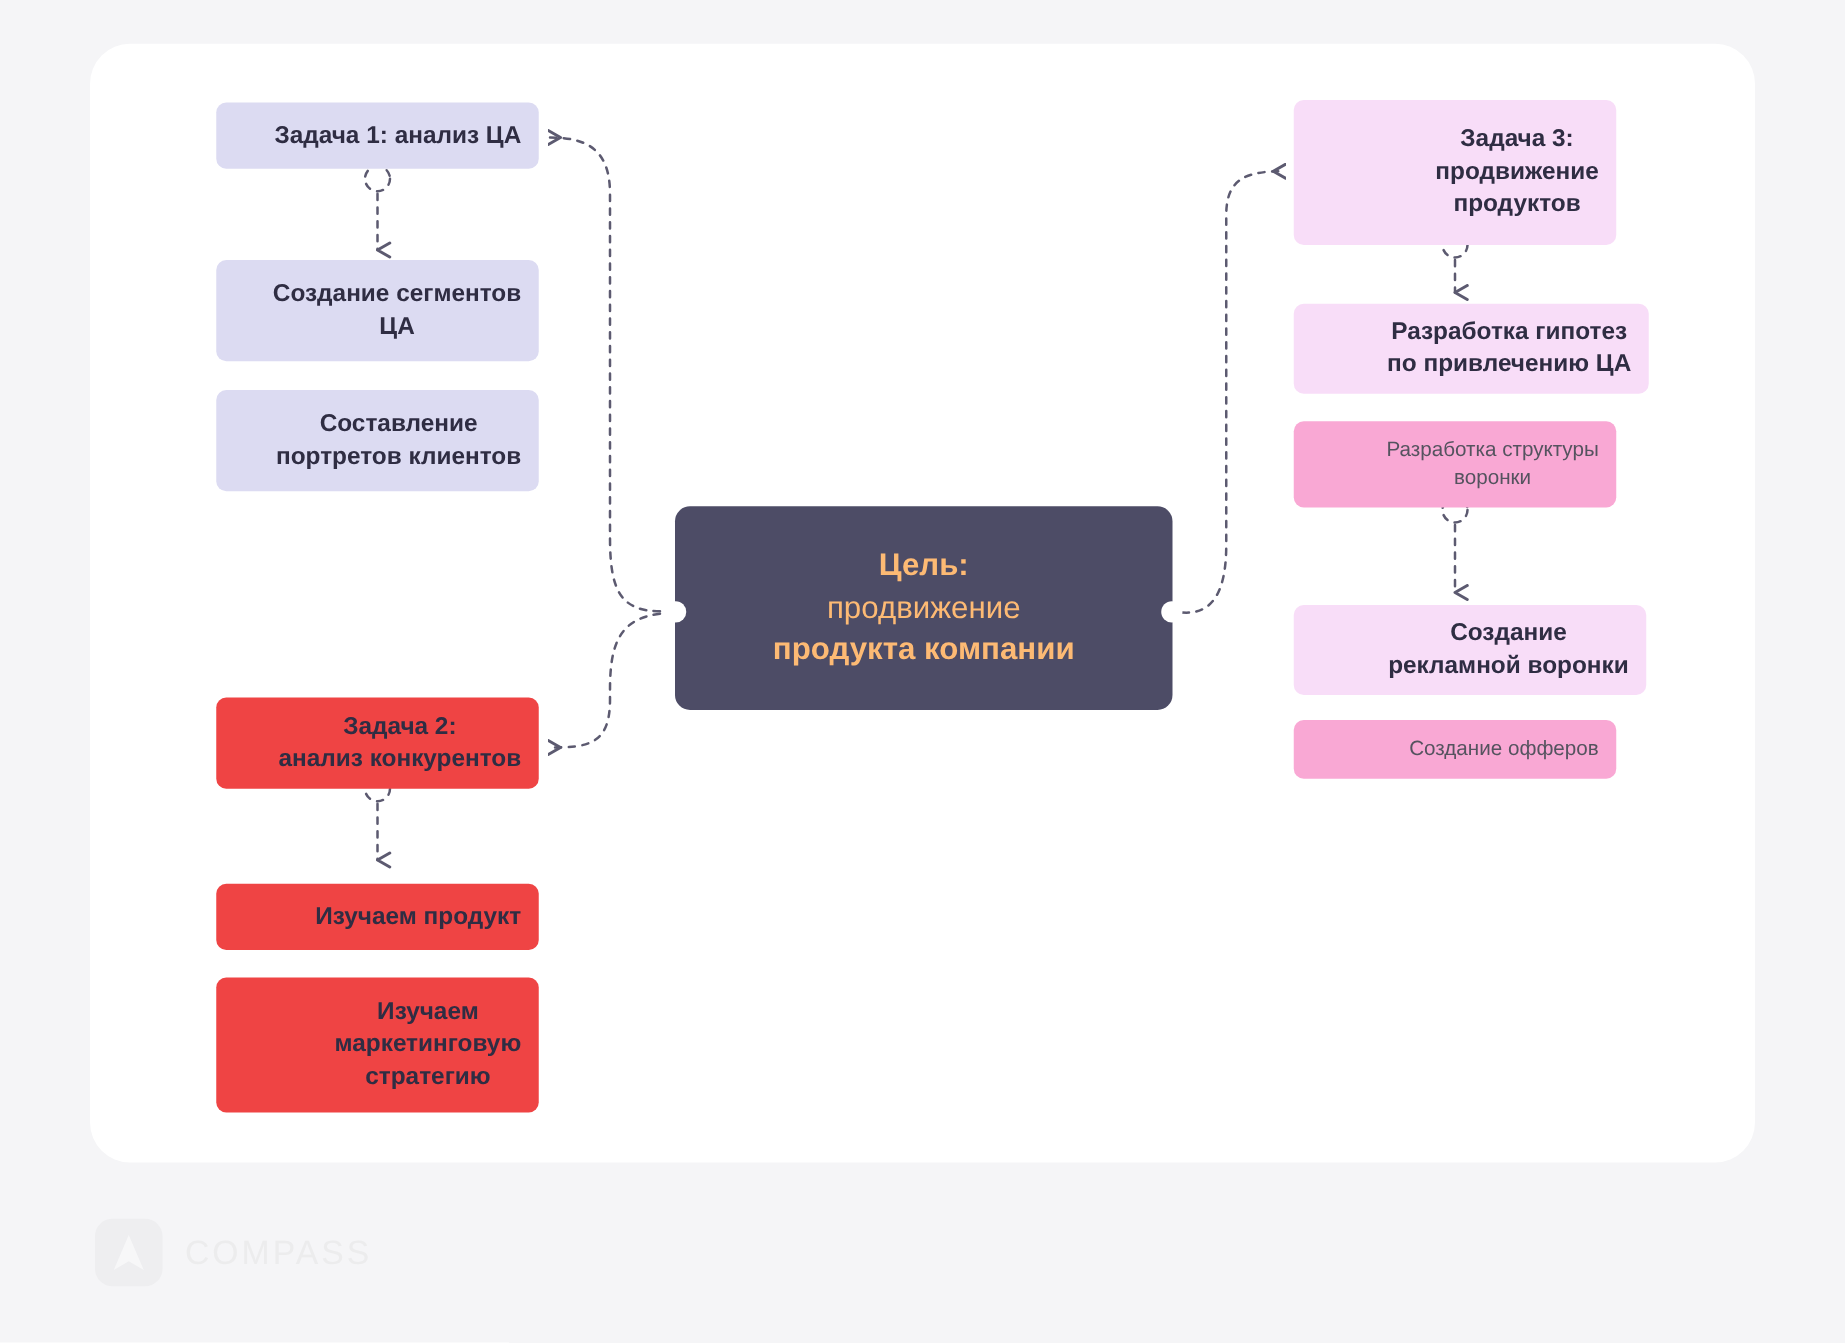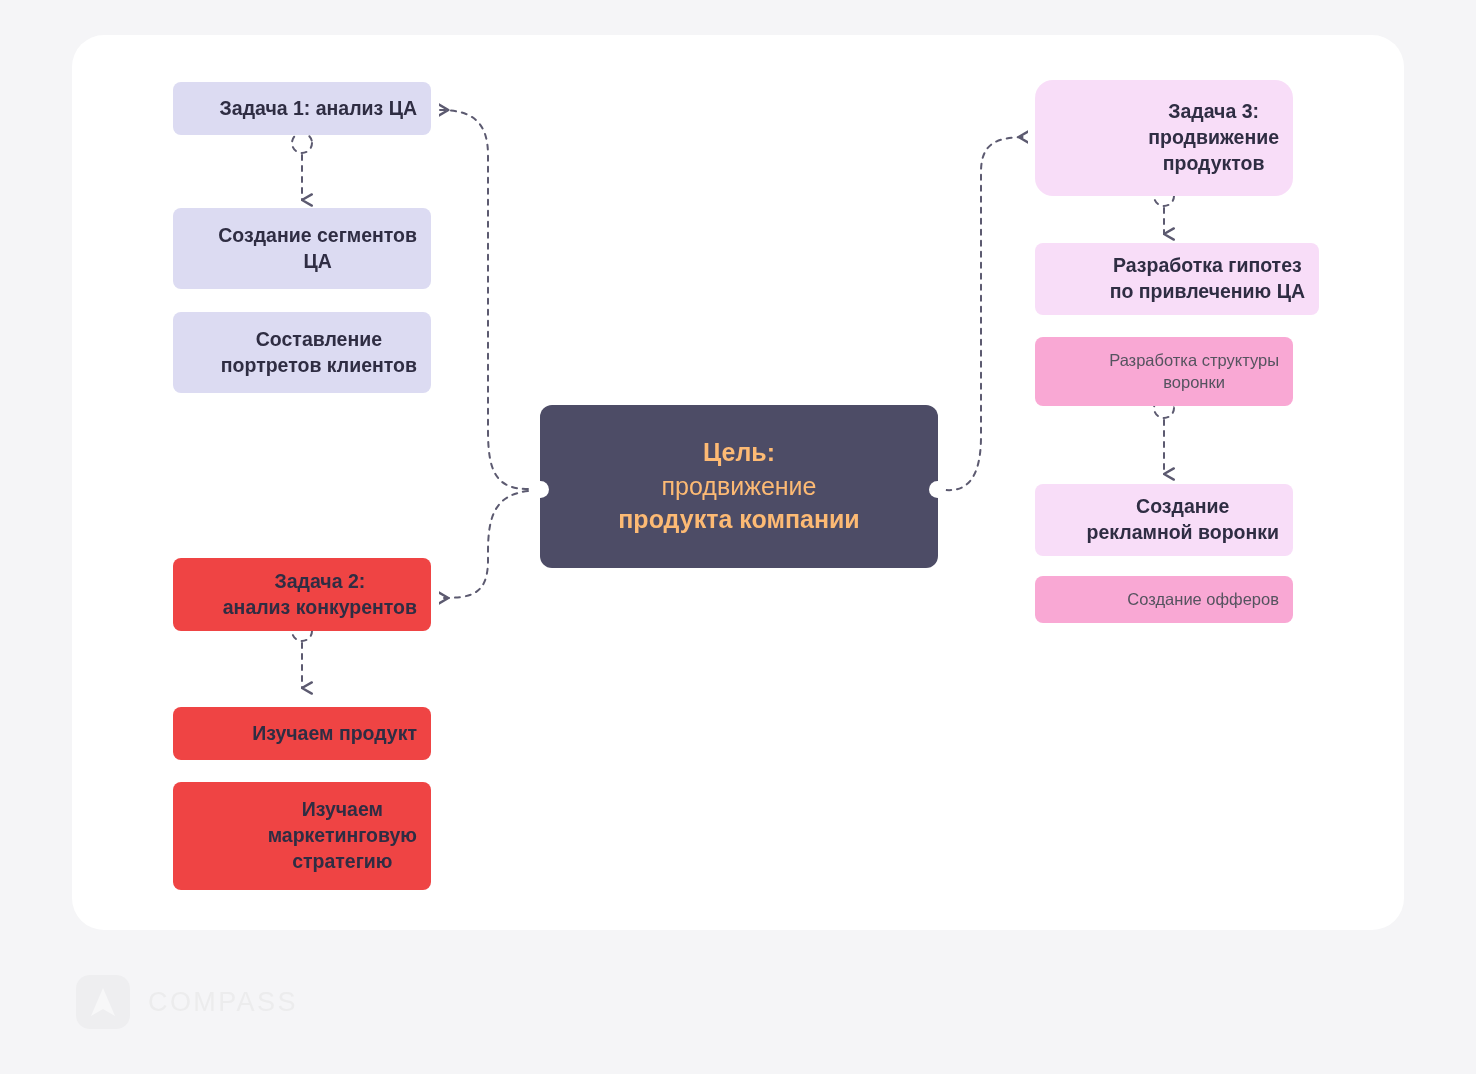--- a/index.html
+++ b/index.html
@@ -203,34 +203,34 @@
   </div>
   <div class="node topic c-green" style="left:173px; top:707px; width:258px; height:53px;">
     <span class="txt">Изучаем продукт</span>
   </div>
   <div class="node topic c-green" style="left:173px; top:782px; width:258px; height:108px;">
     <span class="txt">Изучаем
 маркетинговую
 стратегию</span>
   </div>
 
-  <div class="node topic c-pink" style="left:1035px; top:80px; width:258px; height:116px;border-radius:18px;">
+  <div class="node topic c-pink" style="left:1035px; top:80px; width:258px; height:116px;">
     <span class="txt">Задача 3:
 продвижение
 продуктов</span>
   </div>
   <div class="node topic c-pink" style="left:1035px; top:243px; width:284px; height:72px;">
     <span class="txt">Разработка гипотез
 по привлечению ЦА</span>
   </div>
   <div class="node sub" style="left:1035px; top:337px; width:258px; height:69px;">
     <span class="txt">Разработка структуры
 воронки</span>
   </div>
-  <div class="node topic c-pink" style="left:1035px; top:484px; width:258px; height:72px;">
+  <div class="node topic c-pink" style="left:1035px; top:484px; width:282px; height:72px;">
     <span class="txt">Создание
 рекламной воронки</span>
   </div>
   <div class="node sub" style="left:1035px; top:576px; width:258px; height:47px;">
     <span class="txt">Создание офферов</span>
   </div>
 
   <div id="watermark">
     <div id="wm-badge">
       <svg width="30" height="34" viewBox="0 0 30 34" aria-hidden="true">

